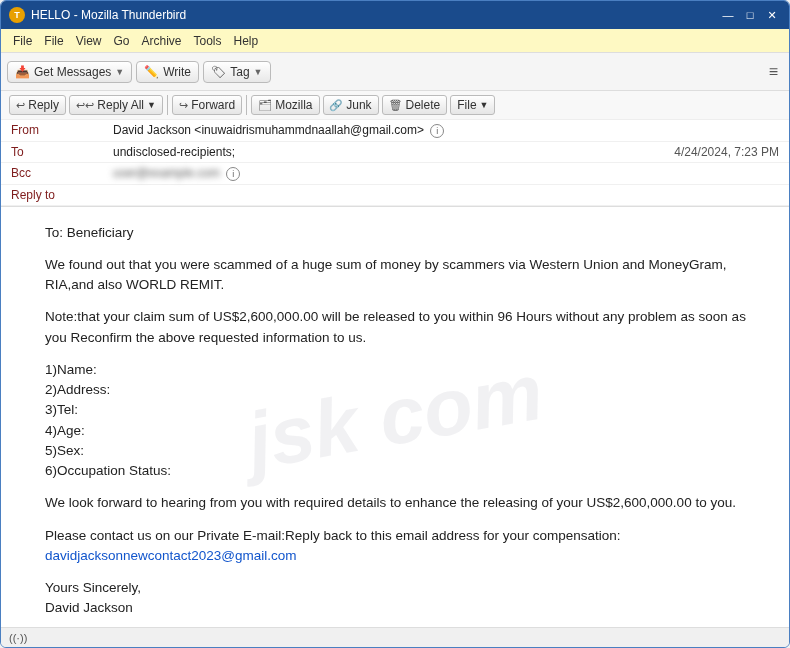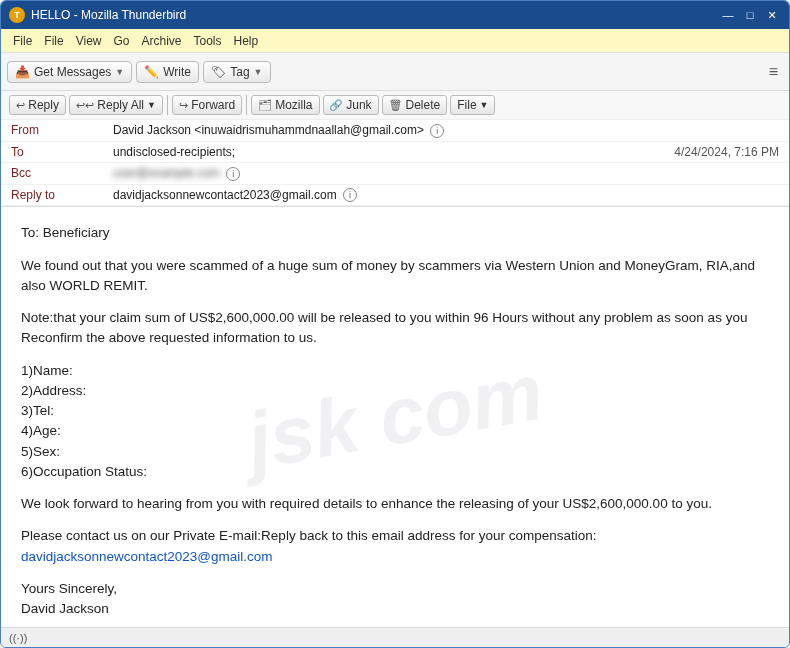--- a/index.html
+++ b/index.html
@@ -226,20 +226,21 @@
       color: rgba(180,180,190,0.18);
       white-space: nowrap;
       pointer-events: none;
       user-select: none;
       z-index: 0;
       font-style: italic;
     }
     .email-content {
       position: relative;
       z-index: 1;
+      margin-left: 24px;
     }
     .email-content p { margin-bottom: 12px; }
     .email-content a { color: #1155cc; text-decoration: none; }
 
     .status-bar {
       background: #f0f0f0;
       border-top: 1px solid #ddd;
       padding: 2px 8px;
       font-size: 11px;
       color: #555;
@@ -336,37 +337,33 @@
       <span class="header-label">From</span>
       <span class="header-value">
         <span>David Jackson &lt;inuwaidrismuhammdnaallah@gmail.com&gt;</span>
         <span class="encrypt-icon">i</span>
       </span>
     </div>
 
     <div class="header-row">
       <span class="header-label">To</span>
       <span class="header-value">undisclosed-recipients;</span>
-      <span class="header-date">4/24/2024, 7:16 PM</span>
+      <span class="header-date">4/24/2024, 7:23 PM</span>
     </div>
 
     <div class="header-row">
       <span class="header-label">Bcc</span>
       <span class="header-value">
         <span class="blurred-text">user@example.com</span>
         <span class="encrypt-icon">i</span>
       </span>
     </div>
 
     <div class="header-row">
       <span class="header-label">Reply to</span>
-      <span class="header-value">
-        <span>davidjacksonnewcontact2023@gmail.com</span>
-        <span class="encrypt-icon">i</span>
-      </span>
     </div>
 
 
   </div>
 
   <div class="email-body">
     <div class="watermark">jsk com</div>
     <div class="email-content">
       <p>To: Beneficiary</p>
       <p>We found out that you were scammed of a huge sum of money by scammers via Western Union and MoneyGram, RIA,and also WORLD REMIT.</p>

